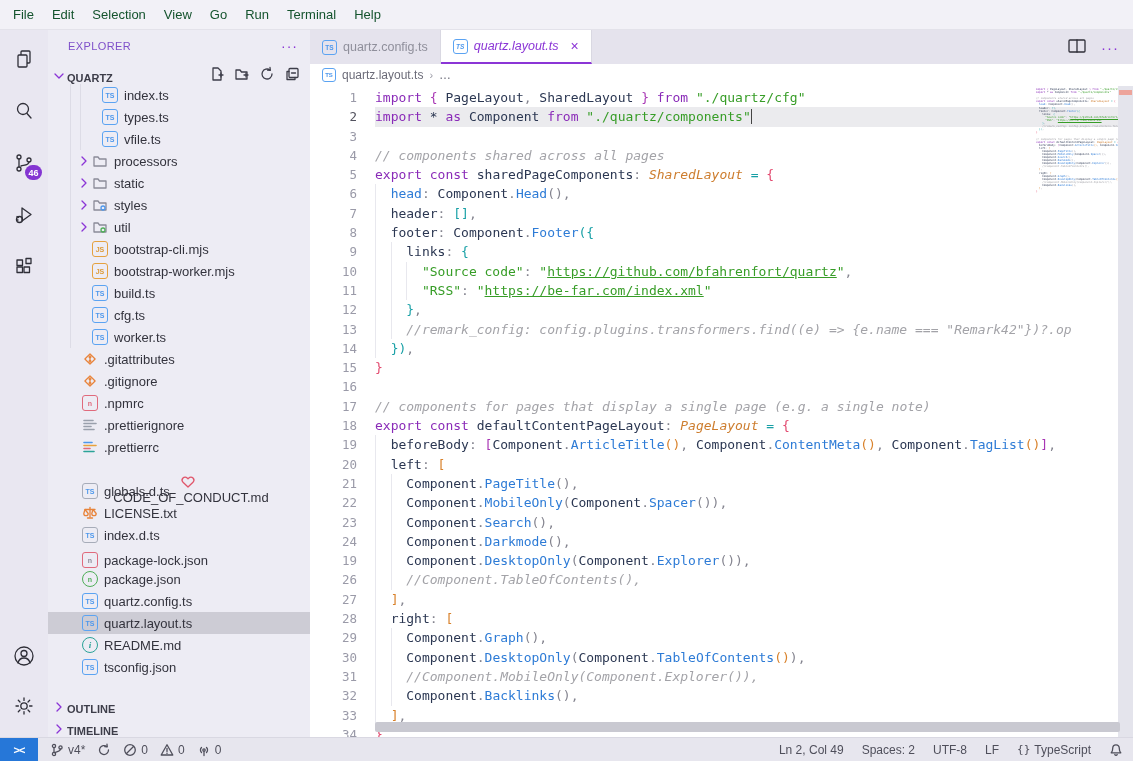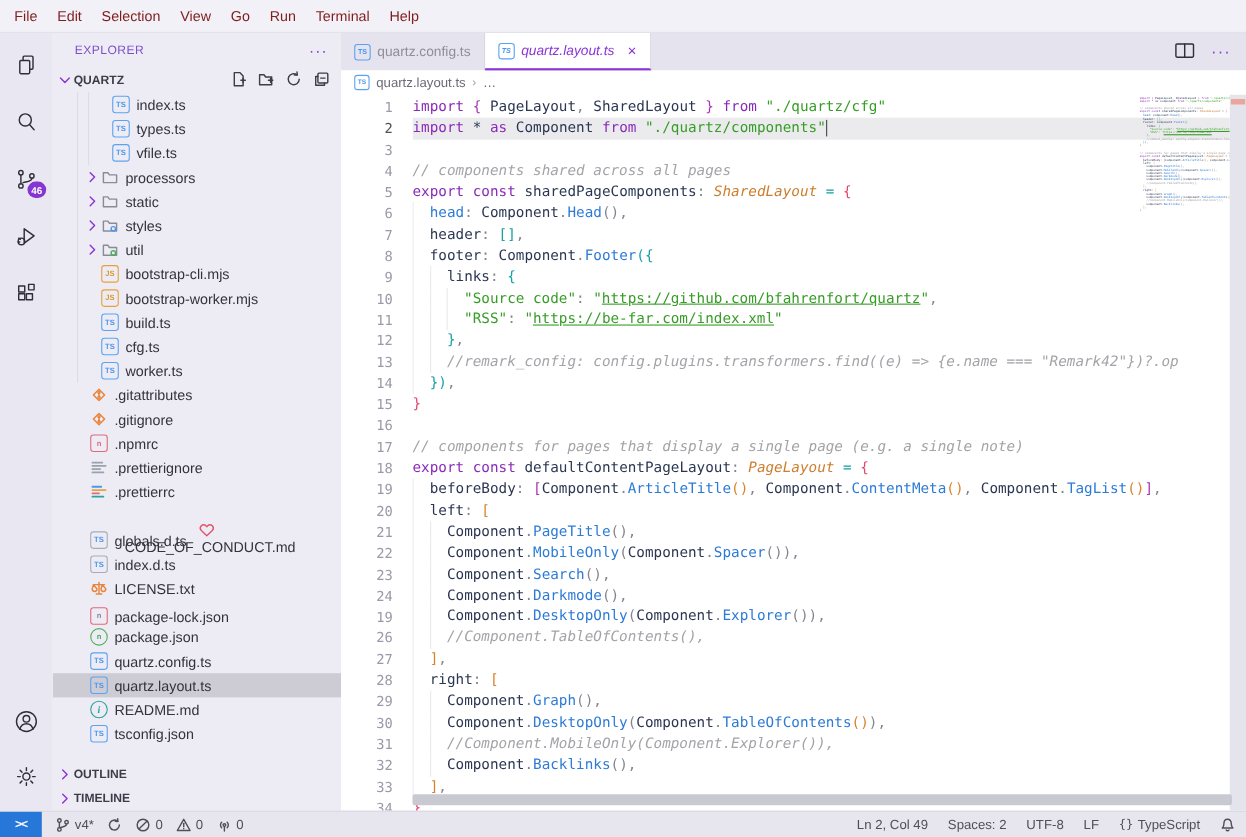--- a/index.html
+++ b/index.html
@@ -2,36 +2,36 @@
 <html><head>
 <meta charset="utf-8">
 <style>
   *{margin:0;padding:0;box-sizing:border-box;}
   html,body{width:1133px;height:761px;overflow:hidden;}
   body{font-family:"Liberation Sans",sans-serif;font-size:13px;color:#2f2f38;background:#fff;}
   #app{position:relative;width:1133px;height:761px;background:#fff;}
 
   
   .titlebar{position:absolute;left:0;top:0;width:1133px;height:30px;background:#f2f1f7;border-bottom:1px solid #e3e2ea;display:flex;align-items:center;padding-left:4px;}
-  .menu-item{padding:0 9px;height:30px;line-height:30px;color:#7f1d1d;cursor:default;}
+  .menu-item{padding:0 9px;height:30px;line-height:30px;color:#14532d;cursor:default;}
 
   
   .activitybar{position:absolute;left:0;top:30px;width:48px;height:707px;background:#e9e7f1;display:flex;flex-direction:column;align-items:center;}
   .ab-item{position:relative;width:48px;height:46px;display:flex;align-items:center;justify-content:center;margin-top:6px;}
   .ab-item svg{stroke:#9595a5;fill:none;stroke-width:1.4;}
   .ab-item.active svg{stroke:#8b35d6;}
   .ab-badge{position:absolute;right:6px;bottom:6px;min-width:17px;height:15px;border-radius:9px;background:#8435d2;color:#fff;font-size:9px;font-weight:bold;display:flex;align-items:center;justify-content:center;padding:0 3px;}
   .ab-bottom{margin-top:auto;margin-bottom:8px;display:flex;flex-direction:column;align-items:center;}
 
   
   .sidebar{position:absolute;left:48px;top:30px;width:262px;height:707px;background:#edecf4;display:flex;flex-direction:column;overflow:hidden;}
   .sb-header{height:32px;display:flex;align-items:center;padding:0 12px 0 20px;}
   .sb-title{font-size:11px;letter-spacing:.4px;color:#7e4fc9;}
   .sb-more{margin-left:auto;color:#8b35d6;font-size:14px;letter-spacing:1px;cursor:pointer;}
-  .sb-section{height:22px;display:flex;align-items:center;padding:0 10px 0 3px;font-weight:bold;font-size:11px;color:#3d3d49;}
+  .sb-section{height:22px;display:flex;align-items:flex-end;padding:0 10px 0 3px;font-weight:bold;font-size:11px;color:#3d3d49;}
   .sb-section .chev{width:16px;height:16px;flex:none;display:flex;align-items:center;justify-content:center;}
   .sb-actions{margin-left:auto;display:flex;gap:9px;}
   .sb-actions svg{stroke:#8b35d6;fill:none;stroke-width:1.3;}
   .tree{position:relative;}
   .tree-row{height:22px;display:flex;align-items:center;cursor:pointer;}
   .tree-row.selected{background:#cdccd5;}
   .tree-row .chev-slot{width:16px;height:16px;flex:none;display:flex;align-items:center;justify-content:center;}
   .tree-row .label{margin-left:6px;color:#33333d;white-space:nowrap;}
   .guide-v{position:absolute;width:1px;background:#dddce6;}
   .fico{width:16px;height:16px;border-radius:3px;display:flex;align-items:center;justify-content:center;font-family:"Liberation Sans",sans-serif;font-weight:bold;font-size:7px;flex:none;}
@@ -365,37 +365,37 @@
           </span>
           <span class="label">CODE_OF_CONDUCT.md</span>
         </div>
         <div class="tree-row" style="padding-left: 18px;">
           <span class="chev-slot"></span>
           <span class="fico dts">TS</span>
           <span class="label">globals.d.ts</span>
         </div>
         <div class="tree-row" style="padding-left: 18px;">
           <span class="chev-slot"></span>
-          <span class="fico dts">TS</span>
-          <span class="label">index.d.ts</span>
-        </div>
-        <div class="tree-row" style="padding-left: 18px;">
-          <span class="chev-slot"></span>
           <span class="fico">
             <svg width="16" height="16" viewBox="0 0 16 16" style="stroke:currentColor;fill:none;stroke-width:1.3;stroke-linecap:round;stroke-linejoin:round">
               <g style="stroke:#e8833a">
                 <line x1="8" y1="2.5" x2="8" y2="12"></line>
                 <line x1="3" y1="4.5" x2="13" y2="4.5"></line>
                 <path d="M3 4.5 1.8 8.5a2.2 2.2 0 0 0 4.4 0z"></path>
                 <path d="M13 4.5 11.8 8.5a2.2 2.2 0 0 0 4.4 0z" transform="translate(-2 0)"></path>
                 <line x1="5.5" y1="13" x2="10.5" y2="13"></line>
               </g>
             </svg>
           </span>
           <span class="label">LICENSE.txt</span>
+        </div>
+        <div class="tree-row" style="padding-left: 18px;">
+          <span class="chev-slot"></span>
+          <span class="fico dts">TS</span>
+          <span class="label">index.d.ts</span>
         </div>
         <div class="tree-row" style="padding-left: 18px; align-items: flex-end;">
           <span class="chev-slot"></span>
           <span class="fico pkglock">n</span>
           <span class="label">package-lock.json</span>
         </div>
         <div class="tree-row" style="padding-left: 18px;">
           <span class="chev-slot"></span>
           <span class="fico pkg">n</span>
           <span class="label">package.json</span>

